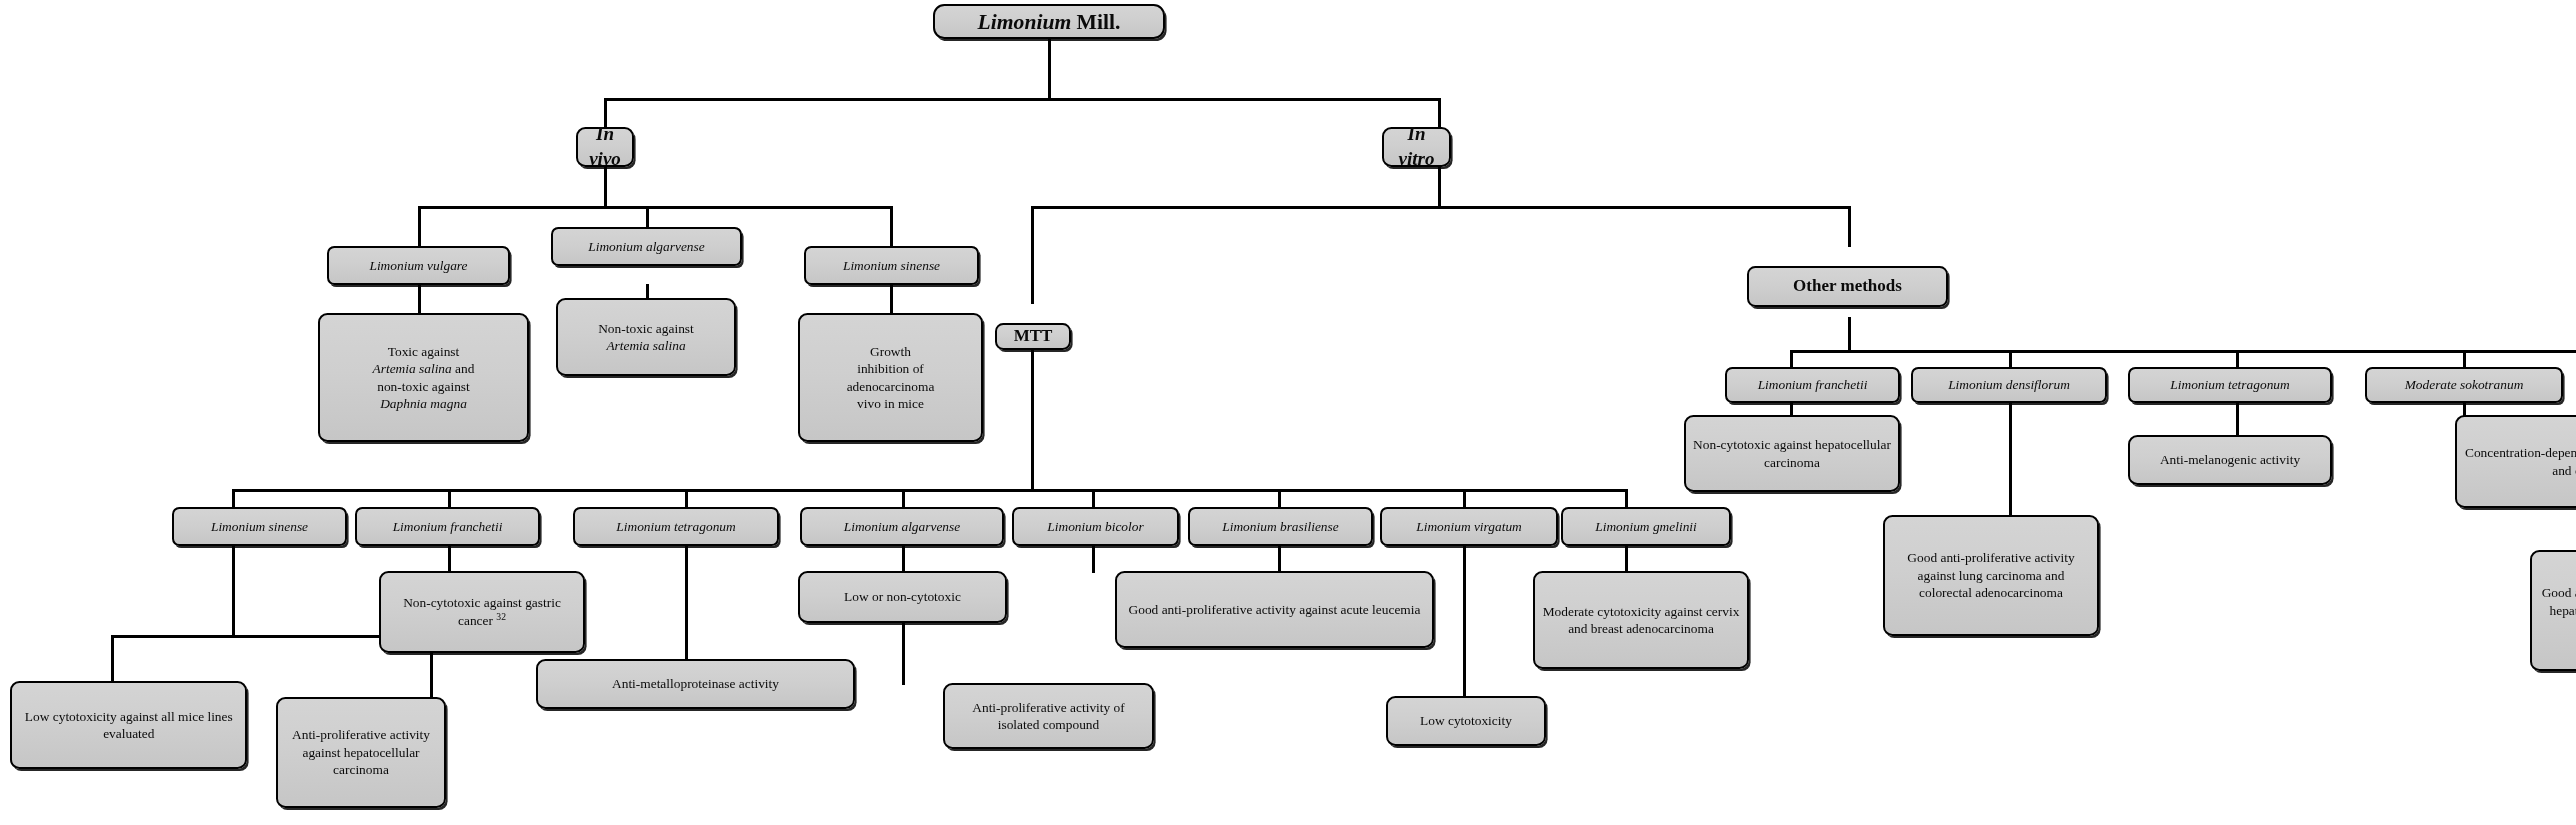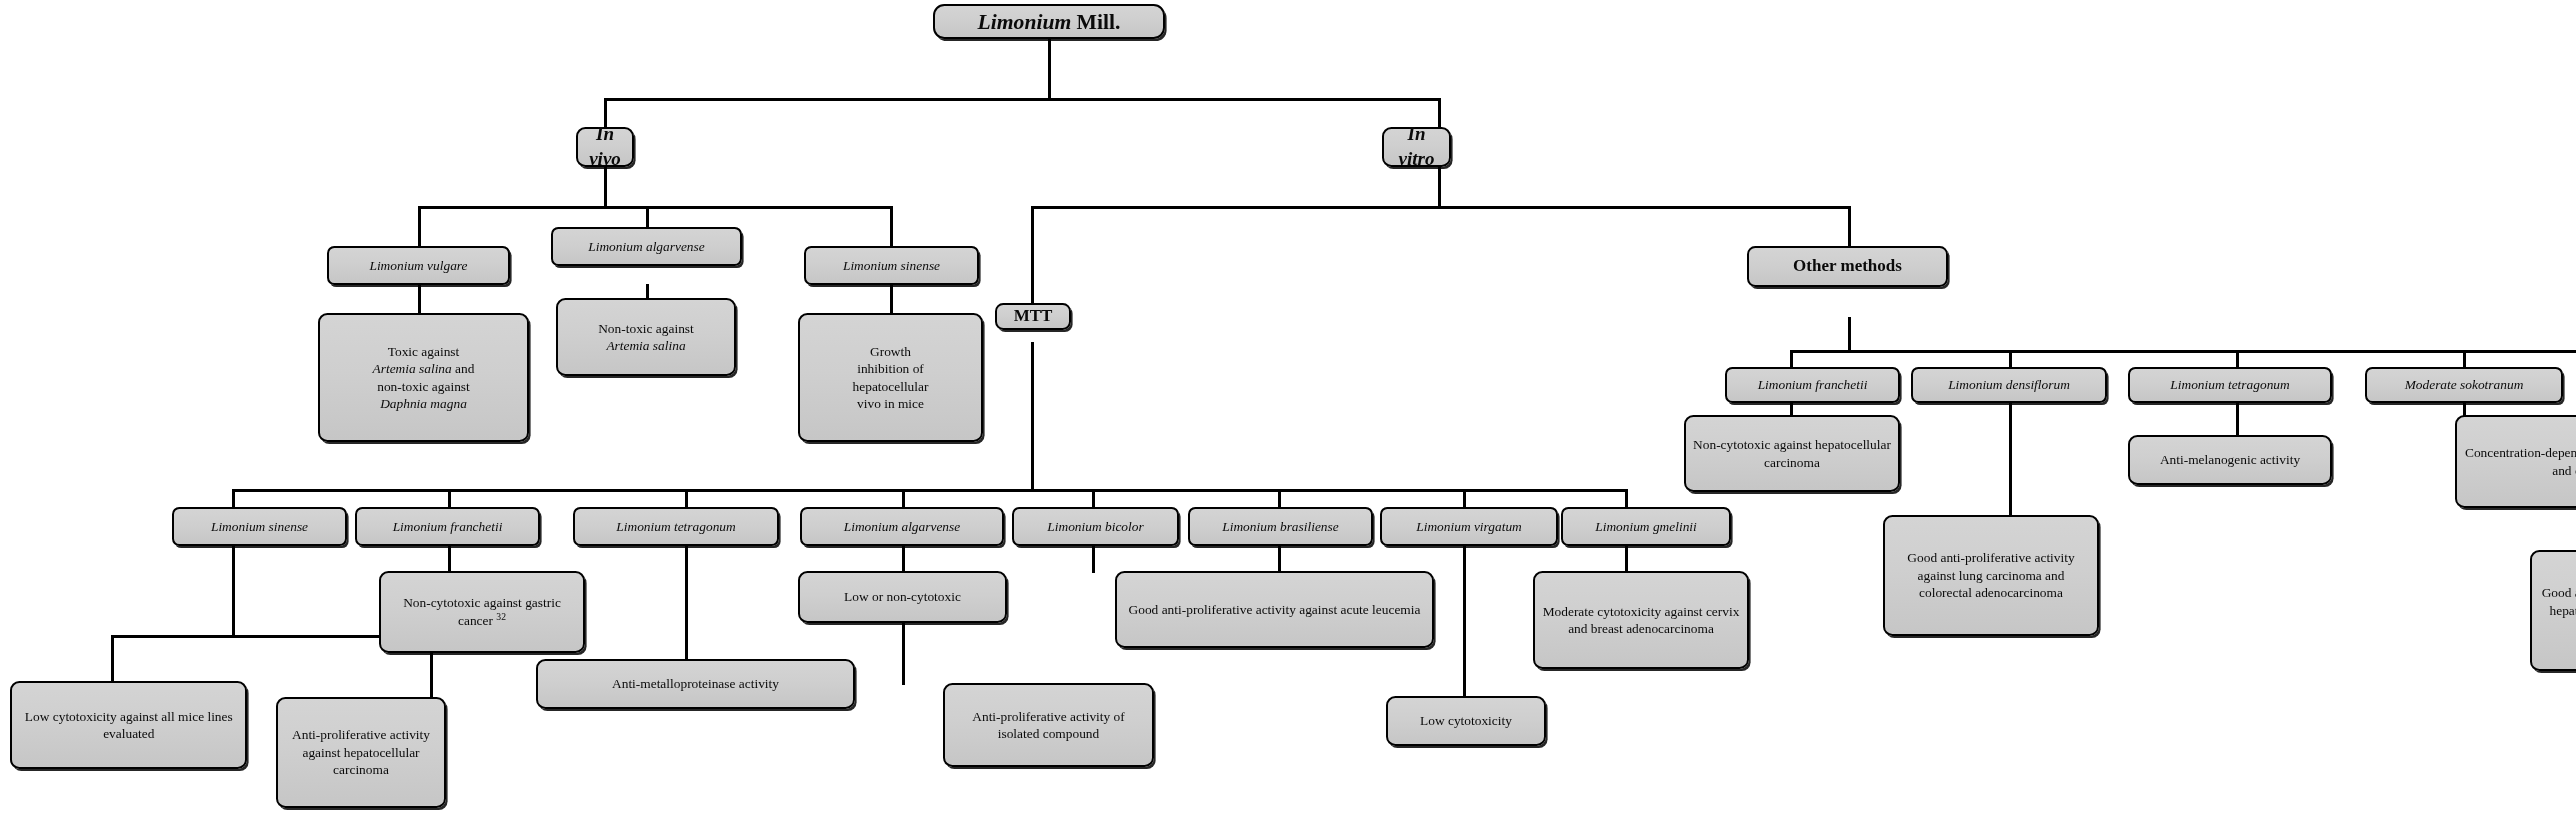--- a/index.html
+++ b/index.html
@@ -33,21 +33,21 @@
     padding:2.1px 5.2px;
     z-index:3;
   }
   .node .txt{display:block;width:100%;}
   .node sup{font-size:0.72em;vertical-align:super;}
 
   
   .root{font-size:21.6px;font-weight:bold;font-style:italic;border-radius:11.3px;}
   .root .rn{font-style:normal;}
   .lvl2{font-size:19px;font-weight:bold;font-style:italic;border-radius:9.3px;}
-  .method{font-size:17px;font-weight:bold;border-radius:8.2px;}
+  .method{font-size:17px;font-weight:bold;border-radius:8.2px;margin-top:20px;}
   .species{font-size:13.4px;font-style:italic;border-radius:7.2px;}
   .desc{font-size:13.4px;border-radius:9.3px;}
   .desc .em{font-style:italic;}
 </style>
 </head>
 <body>
 
 <div id="canvas">
 
   <div class="ln v" style="left:1048px;top:38px;height:62px;"></div>
@@ -147,21 +147,21 @@
     <span class="txt">
       <span>Non-toxic against</span><br>
       <span class="em">Artemia salina</span>
     </span>
   </div>
 
   <div class="node desc" style="left:798px;top:313px;width:185px;height:129px;">
     <span class="txt">
       <span>Growth</span><br>
       <span>inhibition of</span><br>
-      <span>hepatocellular</span><br>
+      <span>adenocarcinoma</span><br>
       <span>vivo in mice</span>
     </span>
   </div>
 
   <div class="node method" style="left:995px;top:303px;width:76px;height:27px;">
     <span class="txt">MTT</span>
   </div>
   <div class="node method" style="left:1747px;top:246px;width:201px;height:41px;">
     <span class="txt">Other methods</span>
   </div>
@@ -207,21 +207,21 @@
   </div>
 
   <div class="node desc" style="left:536px;top:659px;width:319px;height:50px;">
     <span class="txt">Anti-metalloproteinase activity</span>
   </div>
 
   <div class="node desc" style="left:798px;top:571px;width:209px;height:52px;">
     <span class="txt">Low or non-cytotoxic</span>
   </div>
 
-  <div class="node desc" style="left:943px;top:683px;width:211px;height:84px;">
+  <div class="node desc" style="left:943px;top:683px;width:211px;height:66px;">
     <span class="txt">Anti-proliferative activity of isolated compound</span>
   </div>
 
   <div class="node desc" style="left:1115px;top:571px;width:319px;height:77px;">
     <span class="txt">Good anti-proliferative activity against acute leucemia</span>
   </div>
 
   <div class="node desc" style="left:1386px;top:696px;width:160px;height:50px;">
     <span class="txt">Low cytotoxicity</span>
   </div>

